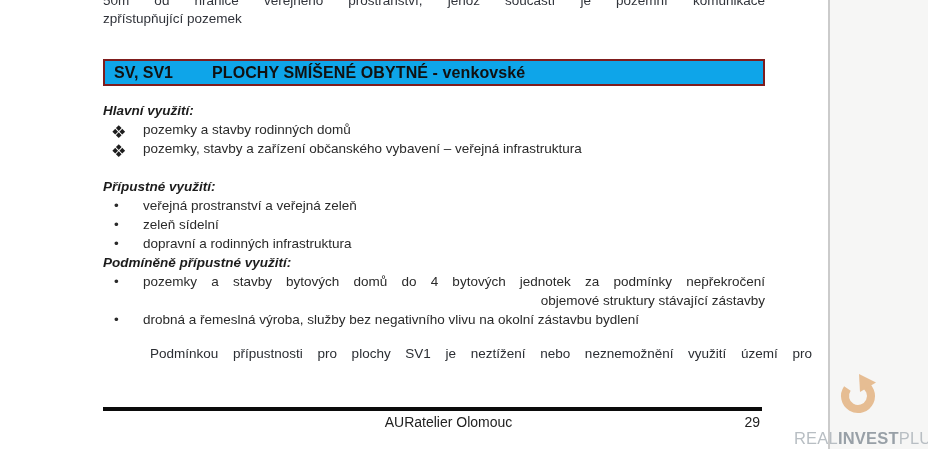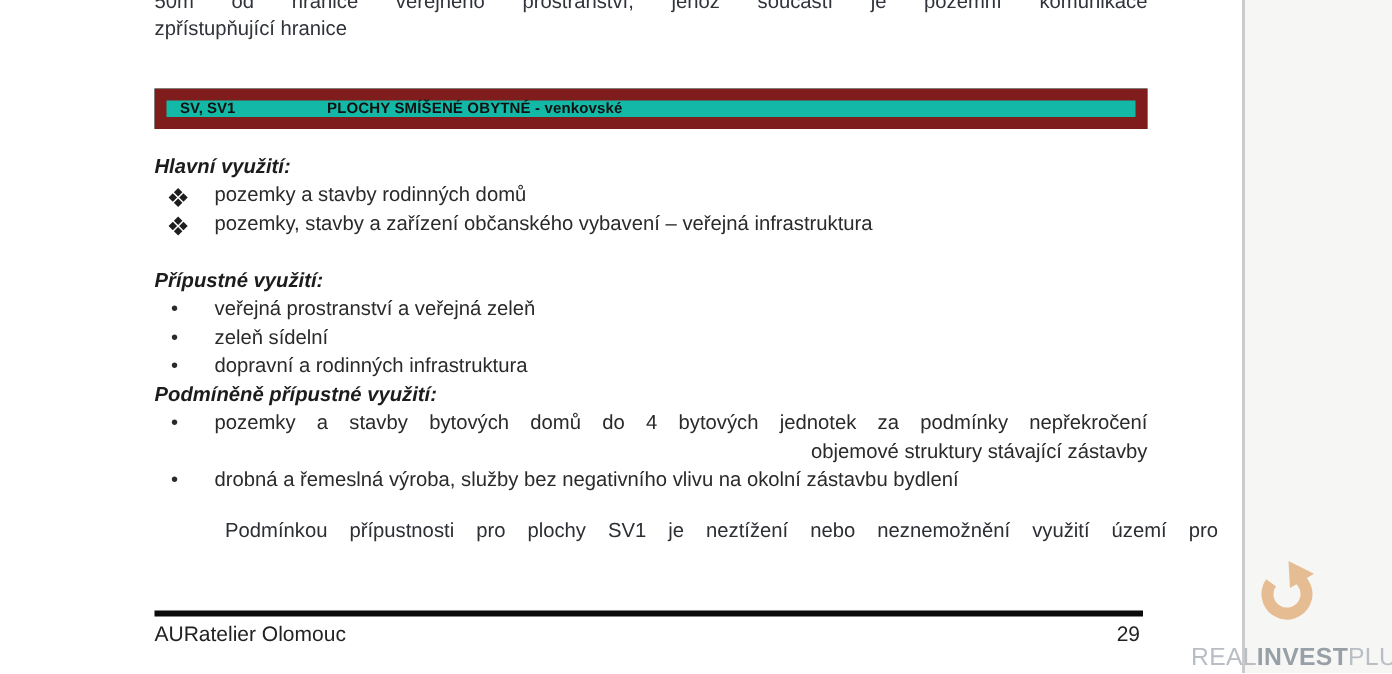--- a/index.html
+++ b/index.html
@@ -18,23 +18,23 @@
   
   .content { position:absolute; left:103px; top:0; width:662px; height:449px; font-size:13.5px; line-height:19px; }
   .abs { position:absolute; left:0; width:662px; }
 
   .line { display:block; white-space:nowrap; }
   .justify-line { white-space:normal; text-align:justify; text-align-last:justify; }
 
   .intro { top:-8px; line-height:18px; color:#30333a; }
 
   .section-box {
-    top:59px; height:27px; background:#14b8a6;
-    border:8px solid #7f1d1d; display:flex; align-items:center;
-    font-weight:bold; font-size:10px; color:#111;
+    top:59px; height:27px; background:#0ea5e9;
+    border:2px solid #7f1d1d; display:flex; align-items:center;
+    font-weight:bold; font-size:16px; color:#111;
   }
   .section-box .code  { padding-left:9px; width:107px; }
   .section-box .title { letter-spacing:0.1px; }
 
   .list-heading { font-weight:bold; font-style:italic; color:#1c1c1c; }
   .h1-pos { top:101px; }  .h2-pos { top:177px; }  .h3-pos { top:253px; }
 
   .li { position:absolute; left:0; width:662px; }
   .li-text { display:block; margin-left:40px; width:622px; }
   .li-text.justify-line { text-align:justify; text-align-last:justify; }
@@ -46,21 +46,21 @@
     width:3.5px; height:3.5px; background:#1e1e1e;
     box-shadow:5px 0 0 #1e1e1e, 0 5px 0 #1e1e1e, 5px 5px 0 #1e1e1e;
     transform:rotate(45deg);
   }
 
   .para { color:#2b2e33; }
   .p1-pos { top:344px;margin-left:47px; } .p2-pos { top:363px; }
 
   .footer-rule { position:absolute; left:0; top:407px; width:659px; height:4px; background:#0b0b0b; }
   .footer-row  { position:absolute; left:0; top:413px; width:659px; height:20px; font-size:14px; color:#222; }
-  .footer-center { position:absolute; left:0; width:659px; }
+  .footer-center { position:absolute; left:16px; width:659px; text-align:center; }
   .footer-page   { position:absolute; right:2px; top:0; }
 
   
   .watermark { position:absolute; left:794px; top:371px; width:134px; height:78px; z-index:5; }
   .wm-icon { position:absolute; left:39px; top:0; width:50px; height:50px; }
   .wm-text {
     position:absolute; left:0; bottom:1px; width:134px;
     font-size:16.5px; letter-spacing:0.2px; white-space:nowrap;
   }
   .wm-light { font-weight:normal; }
@@ -71,21 +71,21 @@
 
 <div class="page">
 
   <div class="side-panel"></div>
   <div class="v-divider"></div>
 
   <div class="content">
 
     <div class="abs intro">
       <span class="line justify-line">50m od hranice veřejného prostranství, jehož součástí je pozemní komunikace</span>
-      <span class="line">zpřístupňující hranice</span>
+      <span class="line">zpřístupňující pozemek</span>
     </div>
 
     <div class="abs section-box">
       <span class="code">SV, SV1</span>
       <span class="title">PLOCHY SMÍŠENÉ OBYTNÉ - venkovské</span>
     </div>
 
     <div class="abs list-heading h1-pos">Hlavní využití:</div>
 
     <div class="li" style="top:120px">

